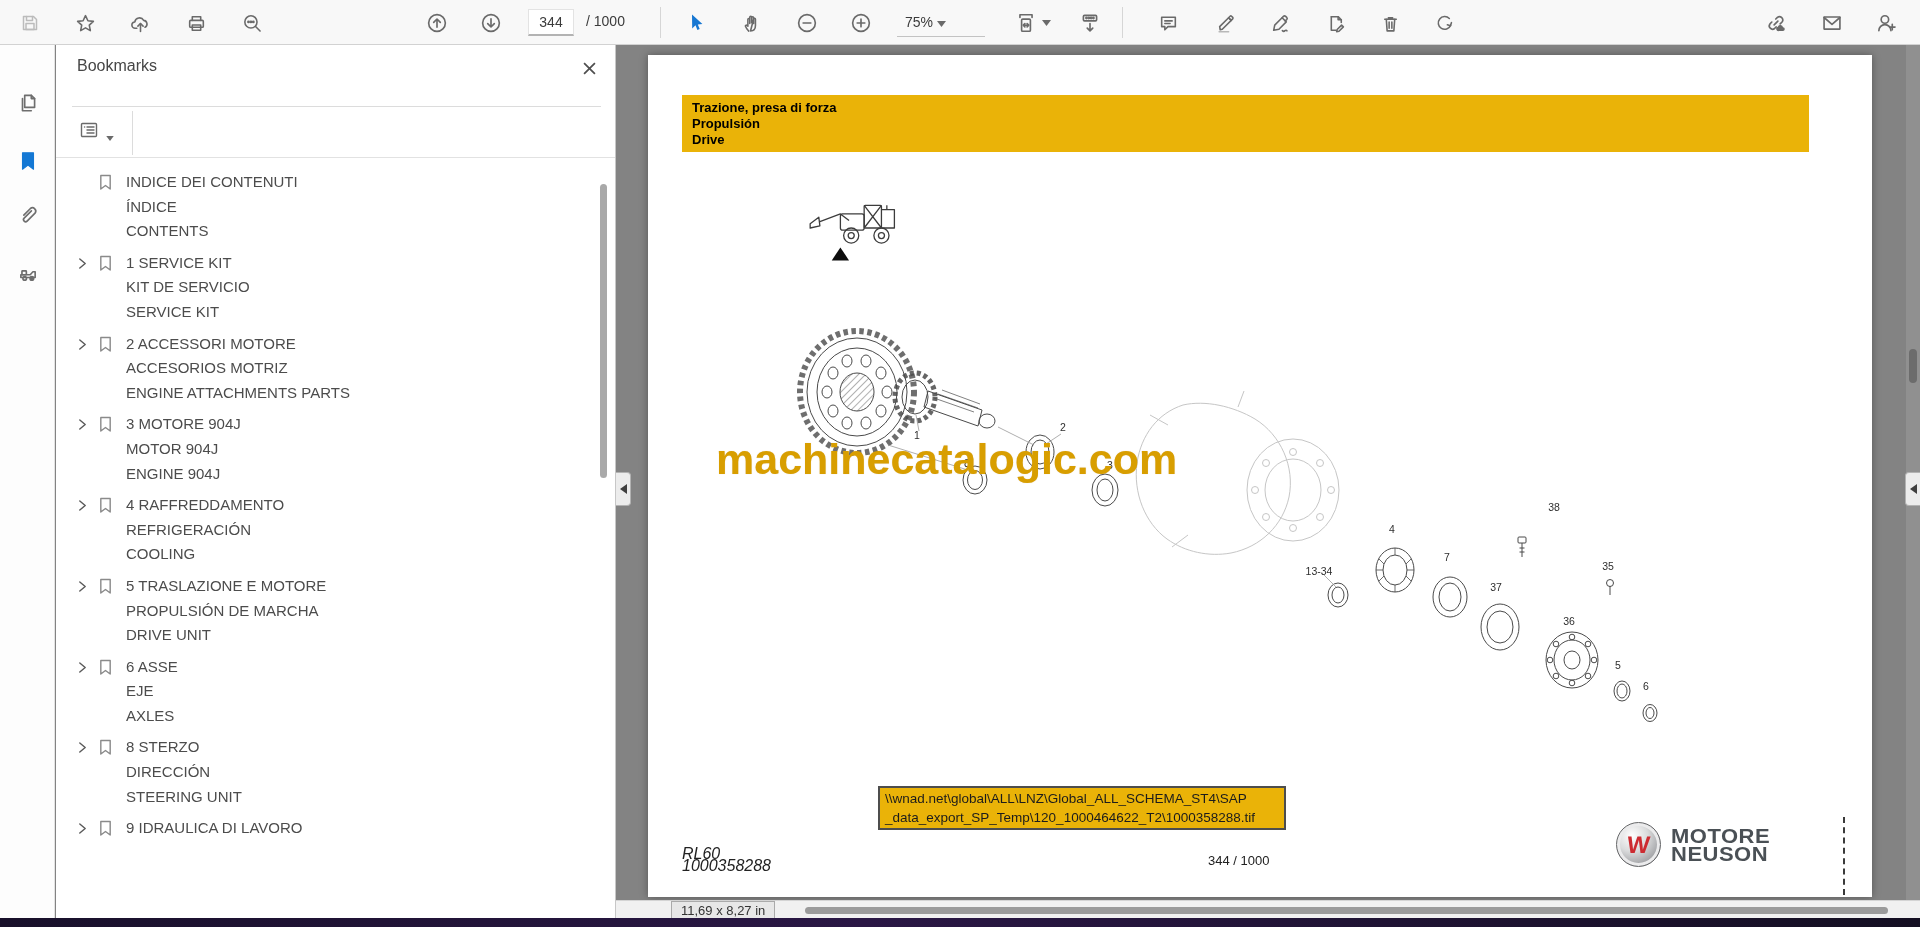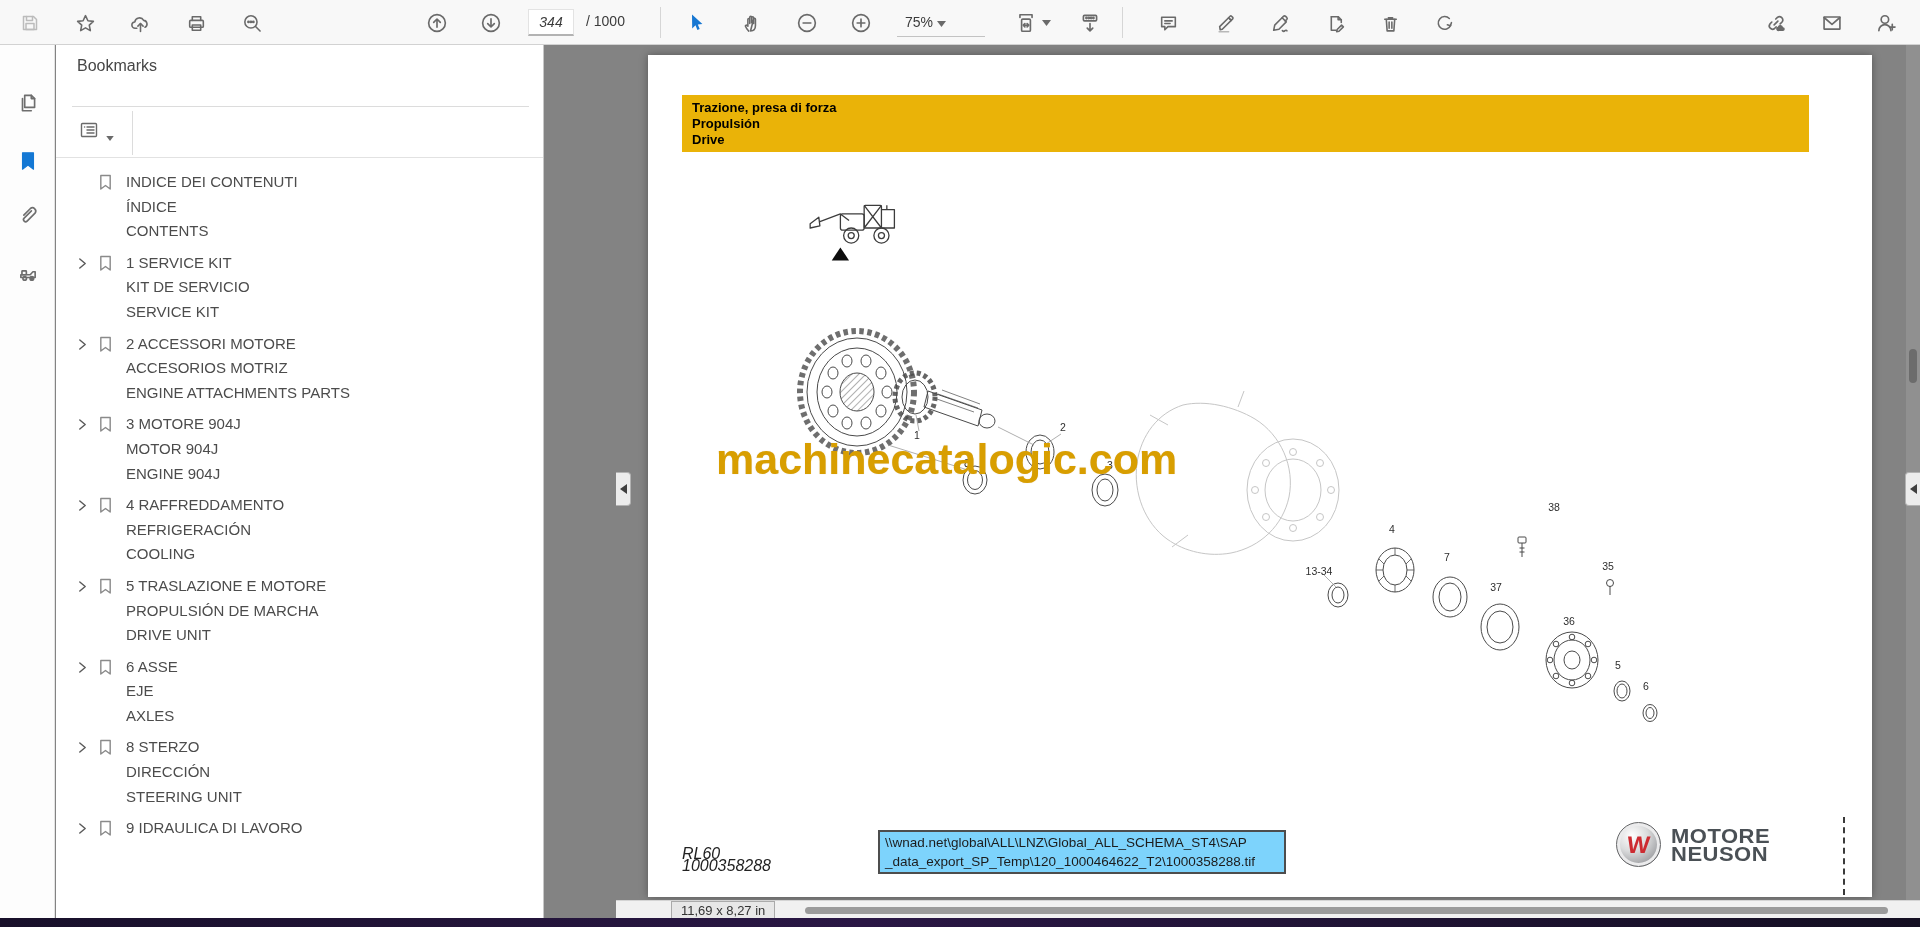--- a/index.html
+++ b/index.html
@@ -4,33 +4,33 @@
 <style>
   * { margin:0; padding:0; box-sizing:border-box; }
   html,body { width:1920px; height:927px; overflow:hidden; font-family:"Liberation Sans", sans-serif; background:#838383; }
 
   
   .toolbar { position:absolute; left:0; top:0; width:1920px; height:45px; background:#f8f8f8; border-bottom:1px solid #d2d2d2; z-index:20; }
   .tb-btn { position:absolute; top:11px; width:24px; height:24px; display:flex; align-items:center; justify-content:center; cursor:pointer; }
   .tb-btn svg { stroke:#6a6a6a; fill:none; stroke-width:1.5; stroke-linecap:round; stroke-linejoin:round; }
   .tb-btn.disabled svg { stroke:#bcbcbc; }
   .sep { position:absolute; top:7px; width:1px; height:31px; background:#d6d6d6; }
-  .page-num-box { position:absolute; left:528px; top:9px; width:46px; height:27px; background:#fff; border:1px solid #e3e3e3; border-bottom:2px solid #b3b3b3; font-size:14px; color:#3b3b3b; display:flex; align-items:center; justify-content:center; cursor:text;font-style:italic; }
+  .page-num-box { position:absolute; left:528px; top:9px; width:46px; height:27px; background:#fff; border:1px solid #e3e3e3; border-bottom:2px solid #b3b3b3; font-size:14px; color:#3b3b3b; display:flex; align-items:center; justify-content:center; cursor:text; }
   .page-total { position:absolute; left:586px; top:13px; font-size:14px; color:#3b3b3b; }
   .zoom-combo { position:absolute; left:897px; top:8px; width:88px; height:29px; border-bottom:1px solid #c3c3c3; display:flex; align-items:center; gap:4px; padding:0 8px; cursor:pointer; }
   .zoom-combo .zl { font-size:14px; color:#3b3b3b; }
   .caret svg { stroke:none; fill:#6a6a6a; }
 
   
   .rail { position:absolute; left:0; top:45px; width:55px; height:882px; background:#fdfdfd; border-right:1px solid #e3e3e3; z-index:10; }
   .rail-btn { position:absolute; left:15px; width:26px; height:26px; display:flex; align-items:center; justify-content:center; cursor:pointer; }
   .rail-btn svg { stroke:#6e6e6e; fill:none; stroke-width:1.5; stroke-linecap:round; stroke-linejoin:round; }
 
   
-  .bm-panel { position:absolute; left:56px; top:45px; width:488px; height:882px; background:#ffffff; border-right:1px solid #c7c7c7; overflow:hidden; z-index:9; }
+  .bm-panel { position:absolute; left:56px; top:45px; width:560px; height:882px; background:#ffffff; border-right:1px solid #c7c7c7; overflow:hidden; z-index:9; }
   .bm-title { position:absolute; left:21px; top:12px; font-size:16px; color:#464646; }
   .bm-close { position:absolute; left:522px; top:12px; width:22px; height:22px; display:flex; align-items:center; justify-content:center; cursor:pointer; }
   .bm-close svg { stroke:#4f4f4f; stroke-width:1.6; }
   .bm-hr1 { position:absolute; left:16px; right:14px; top:61px; height:1px; background:#dcdcdc; }
   .bm-opts { position:absolute; left:18px; top:70px; width:30px; height:30px; display:flex; align-items:center; justify-content:center; cursor:pointer; }
   .bm-opts svg { stroke:#6a6a6a; fill:none; stroke-width:1.4; stroke-linecap:round; }
   .bm-opts-caret { position:absolute; left:50px; top:82px; cursor:pointer; }
   .bm-vr { position:absolute; left:76px; top:66px; width:1px; height:44px; background:#dcdcdc; }
   .bm-hr2 { position:absolute; left:0; right:0; top:112px; height:1px; background:#e2e2e2; }
   .bm-list { position:absolute; left:0; top:125px; right:18px; bottom:0; overflow:hidden; }
@@ -46,21 +46,21 @@
   .doc-header { position:absolute; left:34px; top:40px; width:1127px; height:57px; background:#eab308; padding:5px 0 0 10px; font-size:13px; font-weight:bold; color:#000; line-height:16px; }
   .loader-art { position:absolute; left:160px; top:138px; }
   .loader-art svg { stroke:#3c3c3c; fill:none; stroke-width:1.2; stroke-linejoin:round; }
   .diagram { position:absolute; left:120px; top:190px; width:1120px; height:500px; }
   .diagram .ln { stroke:#4a4a4a; fill:none; stroke-width:1; }
   .diagram .faint { stroke:#c6c6c6; }
   .diagram .leader { stroke:#9a9a9a; stroke-width:.8; }
   .part-labels { position:absolute; left:0; top:0; width:1224px; height:842px; z-index:3; pointer-events:none; }
   .part-label { position:absolute; transform:translate(-50%,-50%); font-size:10.5px; color:#2e2e2e; }
   .watermark { position:absolute; left:68px; top:380px; font-size:43px; font-weight:bold; color:#d89e00; letter-spacing:0; z-index:4; text-shadow:0 0 1px rgba(150,90,0,.25); }
-  .path-tooltip { position:absolute; left:230px; top:731px; width:408px; background:#7dd3fc; border:2px solid #4d4d4d; padding:1px 5px; font-size:13.5px; line-height:19px; color:#1c1c1c; z-index:5;margin-top:44px; }
+  .path-tooltip { position:absolute; left:230px; top:731px; width:408px; background:#eab308; border:2px solid #4d4d4d; padding:1px 5px; font-size:13.5px; line-height:19px; color:#1c1c1c; z-index:5; }
   .doc-model { position:absolute; left:34px; top:793px; font-size:16px; color:#222; line-height:12px;font-style:italic; }
   .doc-pageno { position:absolute; left:560px; top:798px; font-size:13px; color:#222; }
   .crop-line { position:absolute; left:1195px; top:762px; height:78px; border-left:2px dashed #3a3a3a; }
   .logo { position:absolute; left:968px; top:767px; display:flex; align-items:center; gap:10px; z-index:2; }
   .logo-badge { width:45px; height:45px; border-radius:50%; border:1px solid #67686a; background:radial-gradient(circle at 35% 30%, #ffffff 0%, #dadbdc 38%, #a2a3a6 72%, #77787b 100%); box-shadow:inset 0 0 0 3px #ebebec; display:flex; align-items:center; justify-content:center; }
   .logo-badge span { color:#cd2b31; font-weight:bold; font-size:24px; transform:skewX(-6deg); }
   .logo-text { font-weight:bold; font-size:22px; line-height:19px; color:#4a5055; letter-spacing:.5px; transform:scaleY(.95); }
 
   
   .hscroll-strip { position:absolute; left:0; top:855px; width:1304px; height:19px; background:#f1f1f1; border-top:1px solid #d4d4d4; }

